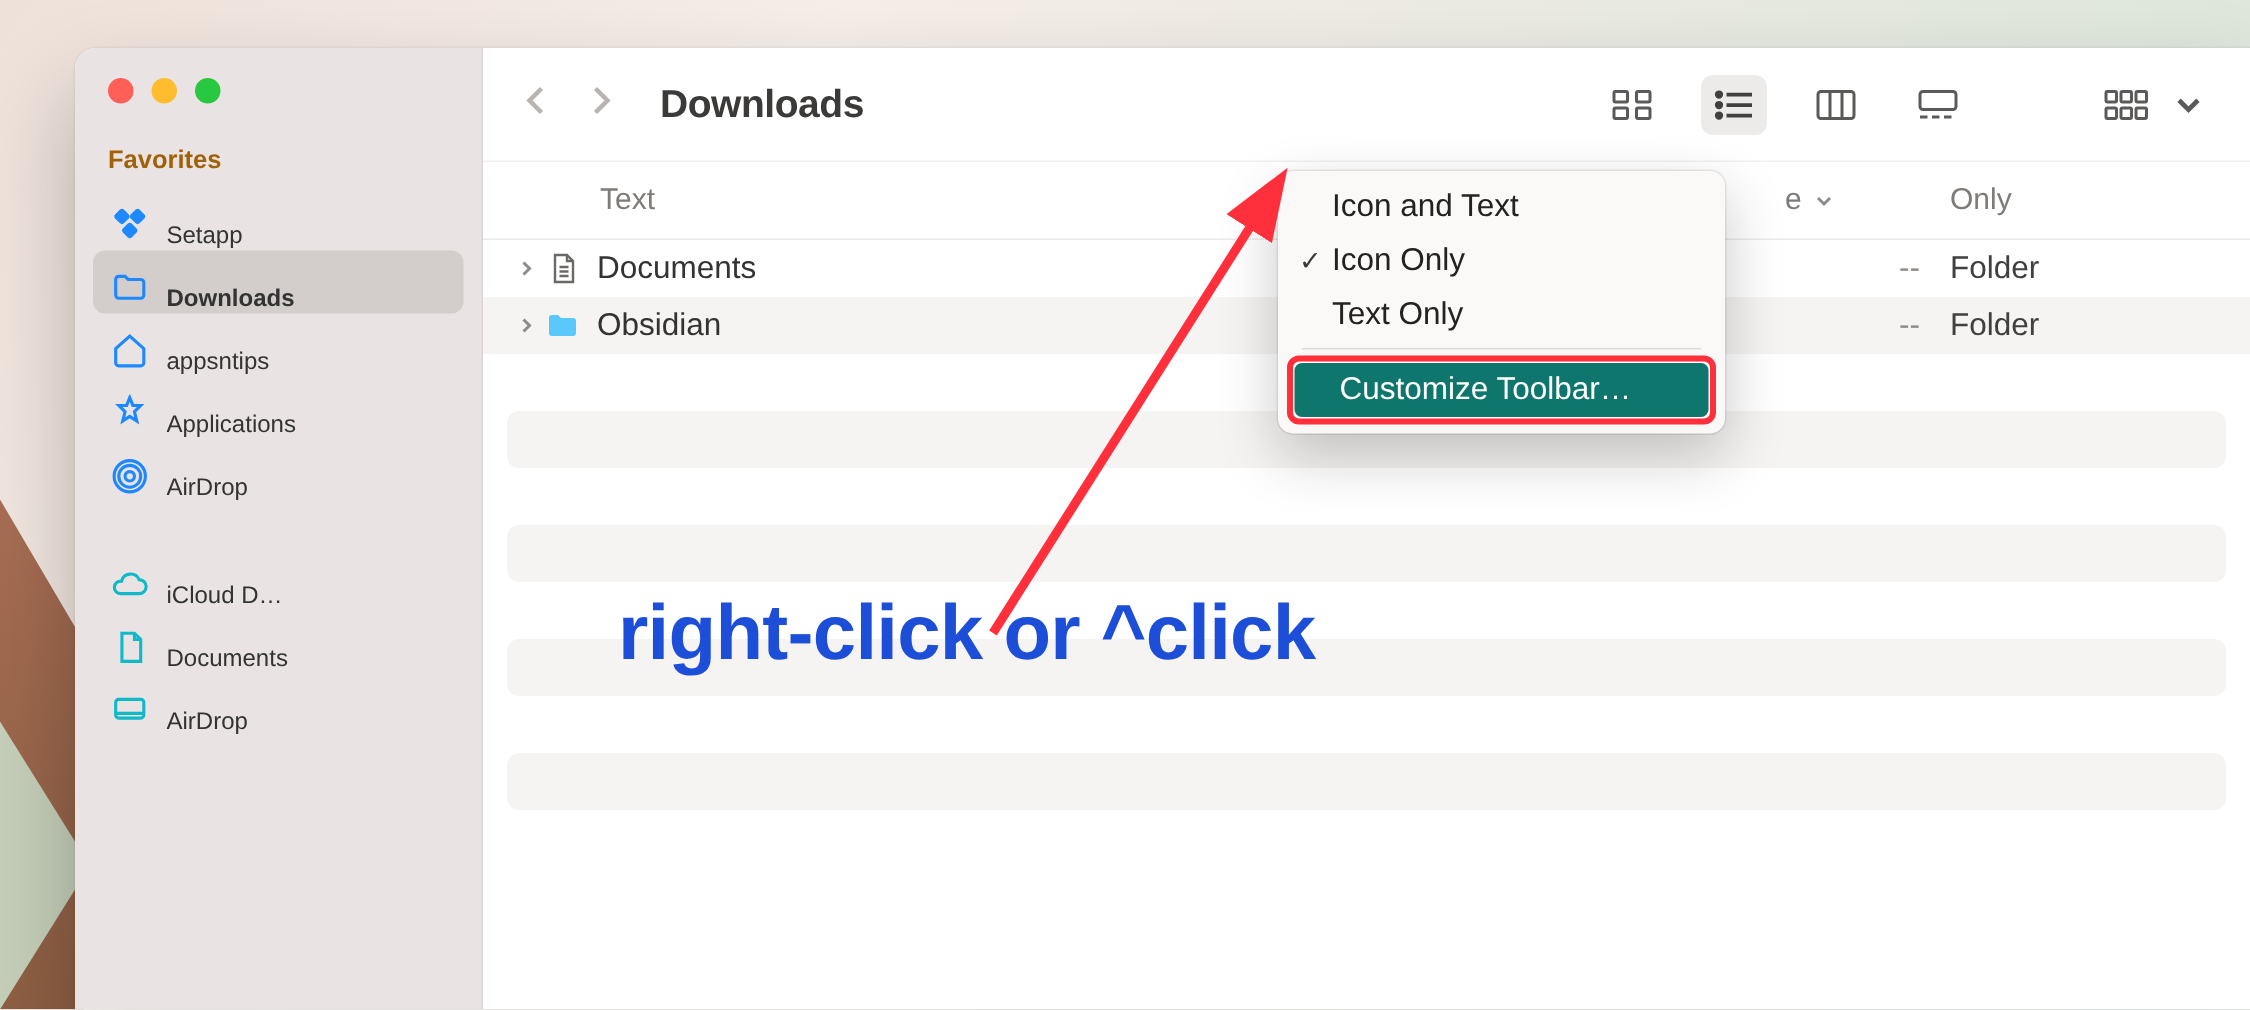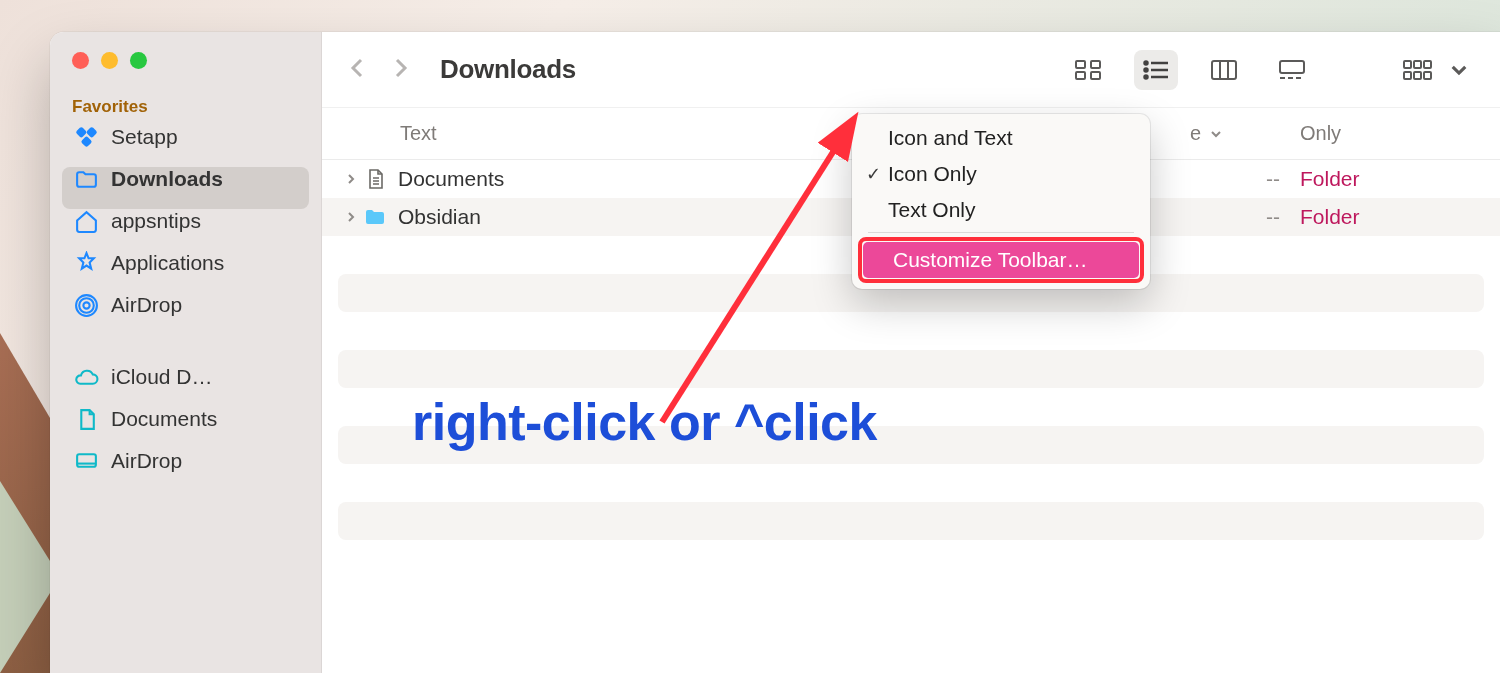--- a/index.html
+++ b/index.html
@@ -29,22 +29,22 @@
   .sidebar {
     width: 272px; background: #e9e4e3; padding: 20px 0 0 0;
     border-right: 1px solid rgba(0,0,0,.06);
   }
   .traffic { display:flex; gap:12px; padding: 0 0 28px 22px; }
   .dot { width:17px; height:17px; border-radius:50%; }
   .dot.red{background:#ff5f57;} .dot.yellow{background:#febc2e;} .dot.green{background:#28c840;}
   .section-label { color:#a16207; font-weight:700; font-size:17px; padding: 0 0 8px 22px;}
   .sb-list { padding: 0 12px; }
   .sb-item {
-    display:flex; align-items:flex-start; gap:12px; height:42px;
-    padding: 0 12px; border-radius:8px; font-size:21px; color:#333;
+    display:flex; align-items:flex-end; gap:12px; height:42px;
+    padding: 0 12px; border-radius:8px; font-size:16px; color:#333;
   }
   .sb-item.selected { background:#d3cecb; }
   .sb-item.selected .sb-label { font-weight:600; }
   .sb-item svg { width:25px; height:25px; flex-shrink:0; }
   .sb-label { white-space:nowrap; overflow:hidden; text-overflow:ellipsis; }
   .section-gap { height: 30px; }
   
   .main { flex:1; display:flex; flex-direction:column; position:relative; }
   .toolbar {
     height: 76px; display:flex; align-items:center; padding: 0 24px; gap:28px;
@@ -73,21 +73,21 @@
   .row {
     height: 38px; display:flex; align-items:center; padding: 0 30px 0 20px;
     font-size:21px; color:#333;
   }
   .row.alt { background:#f6f4f2; }
   .chev { width:18px; display:flex; justify-content:center; color:#8f8b88;}
   .row-icon { width:30px; display:flex; align-items:center; justify-content:center; margin-right:8px;}
   .row-icon svg { width:24px; height:24px; }
   .row-name { flex:1; }
   .row-size { width:90px; color:#8f8b88; text-align:right;}
-  .row-kind { width:190px; color:#be185d; padding-left:20px;}
+  .row-kind { width:190px; color:#404040; padding-left:20px;}
   .empty-band { height:38px; }
   .empty-band.alt { background:#f6f4f2; border-radius:8px; margin: 0 16px;}
   
   .context-menu {
     position:absolute; top: 82px; left: 530px; width:298px;
     background:#faf9f7; border-radius:10px; padding:6px;
     box-shadow: 0 15px 40px rgba(0,0,0,.22), 0 0 0 1px rgba(0,0,0,.08);
   }
   .cm-item {
     display:flex; align-items:center; height:36px; padding:0 12px 0 30px;
@@ -95,21 +95,21 @@
   }
   .cm-item.checked::before {
     content:"✓"; position:absolute; left:8px; font-size:18px; color:#3a3a3a;
   }
   .cm-sep { height:1px; background:rgba(0,0,0,.12); margin:4px 10px; }
   .cm-item.highlight-wrap { padding:0; height:auto; }
   .highlight-outer {
     border:4px solid #ff2f3b; border-radius:8px; width:100%; padding:1px;
   }
   .highlight-inner {
-    background:#ec4899; color:#fff; font-size:21px; height:36px;
+    background:#0f766e; color:#fff; font-size:21px; height:36px;
     display:flex; align-items:center; padding:0 12px 0 30px; border-radius:5px;
   }
   
   .annotation {
     position:absolute; left:90px; top:360px; color:#1d4ed8;
     font-size:52px; font-weight:800; letter-spacing:-.5px;
   }
   .arrow {
     position:absolute; left:330px; top:70px; width:220px; height:330px; pointer-events:none;
   }

